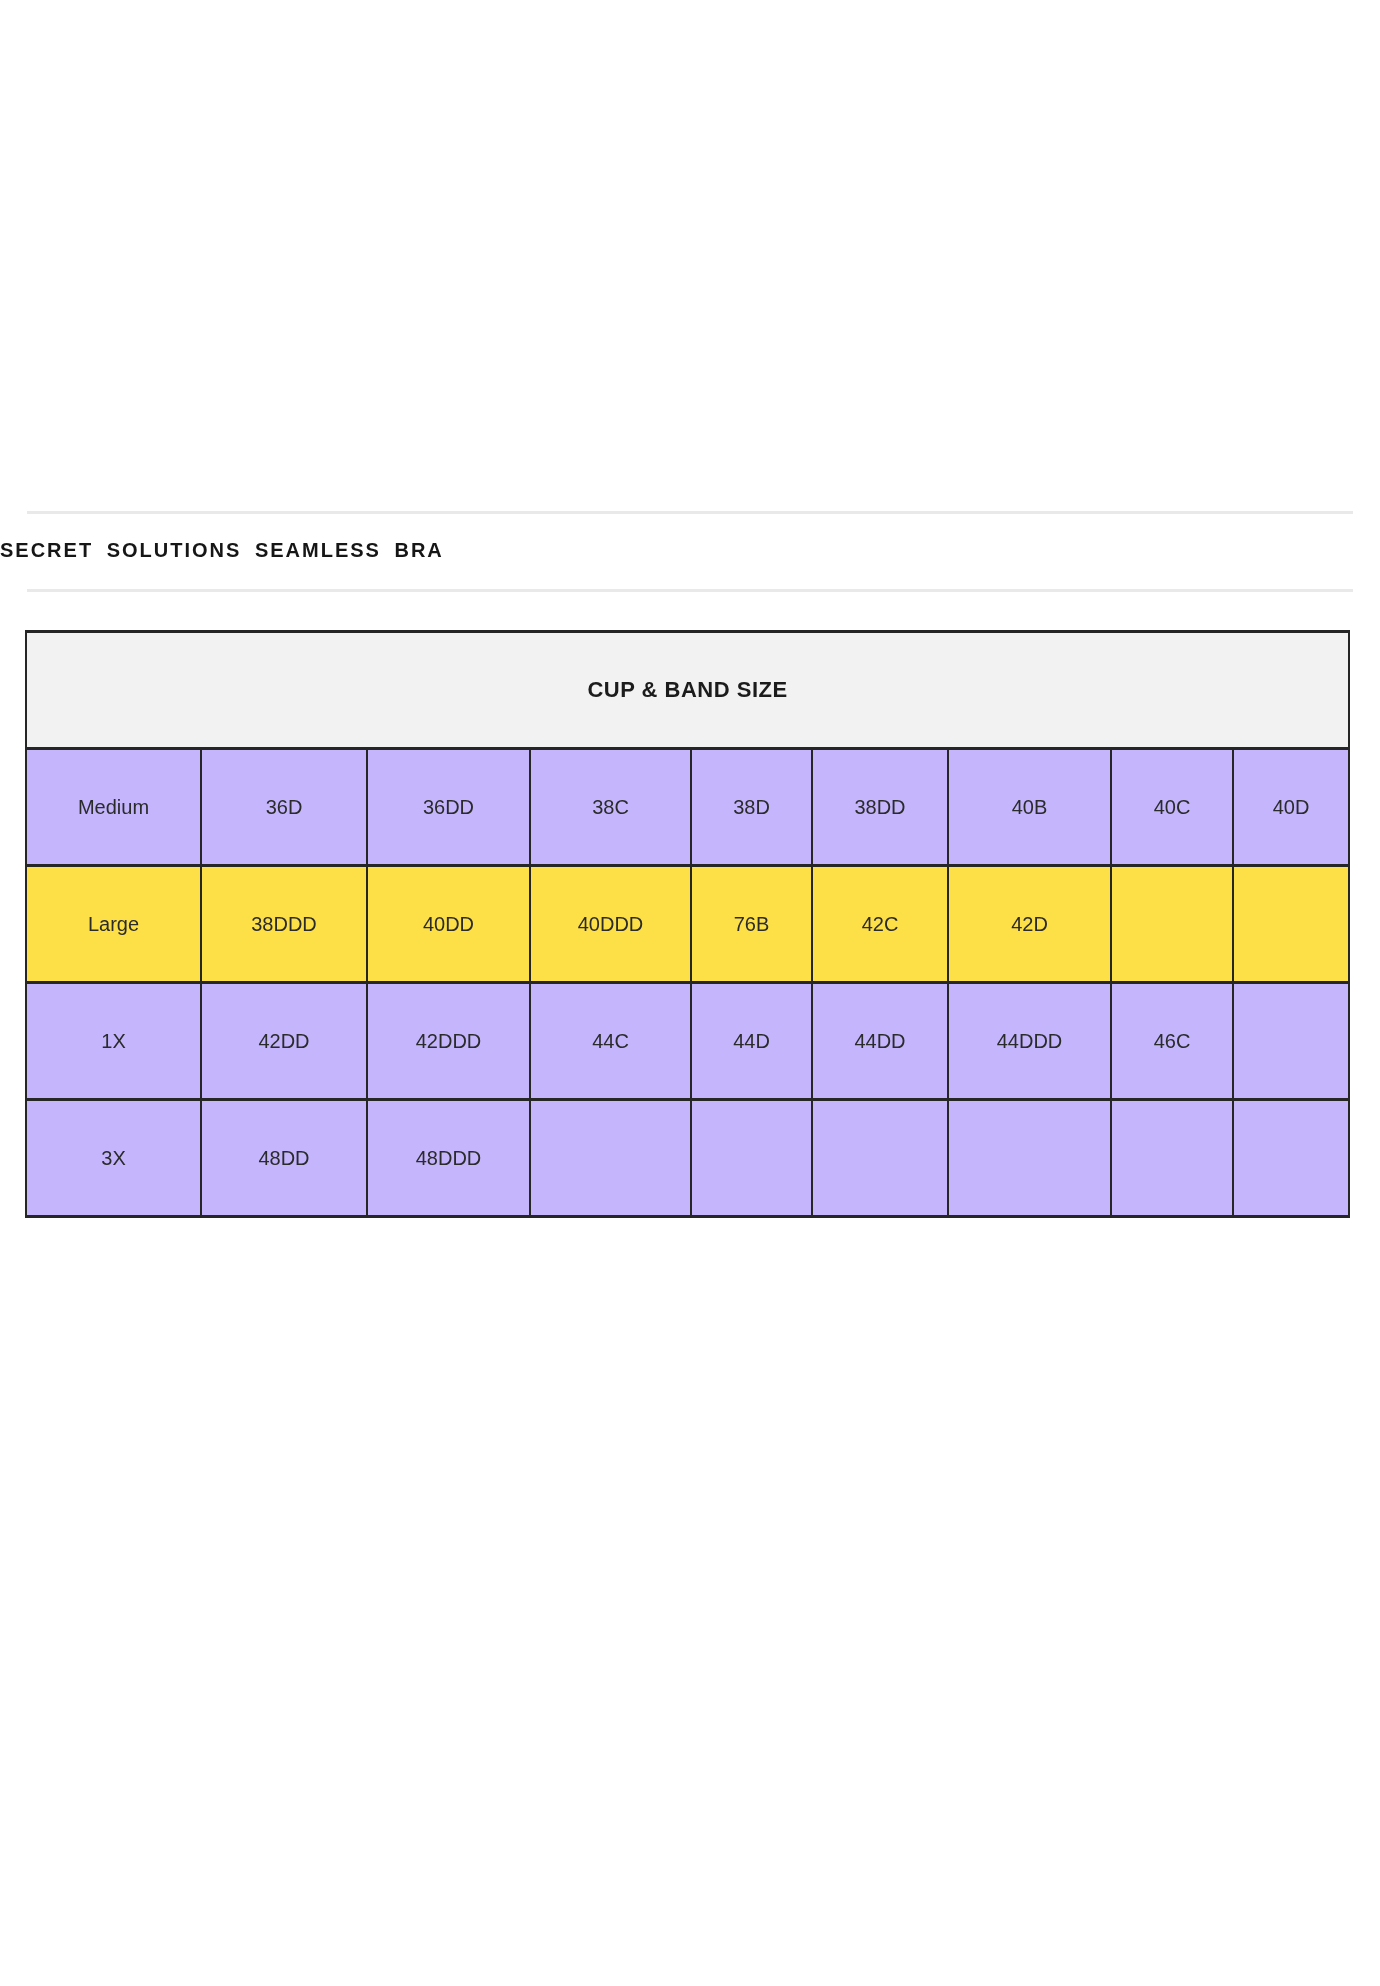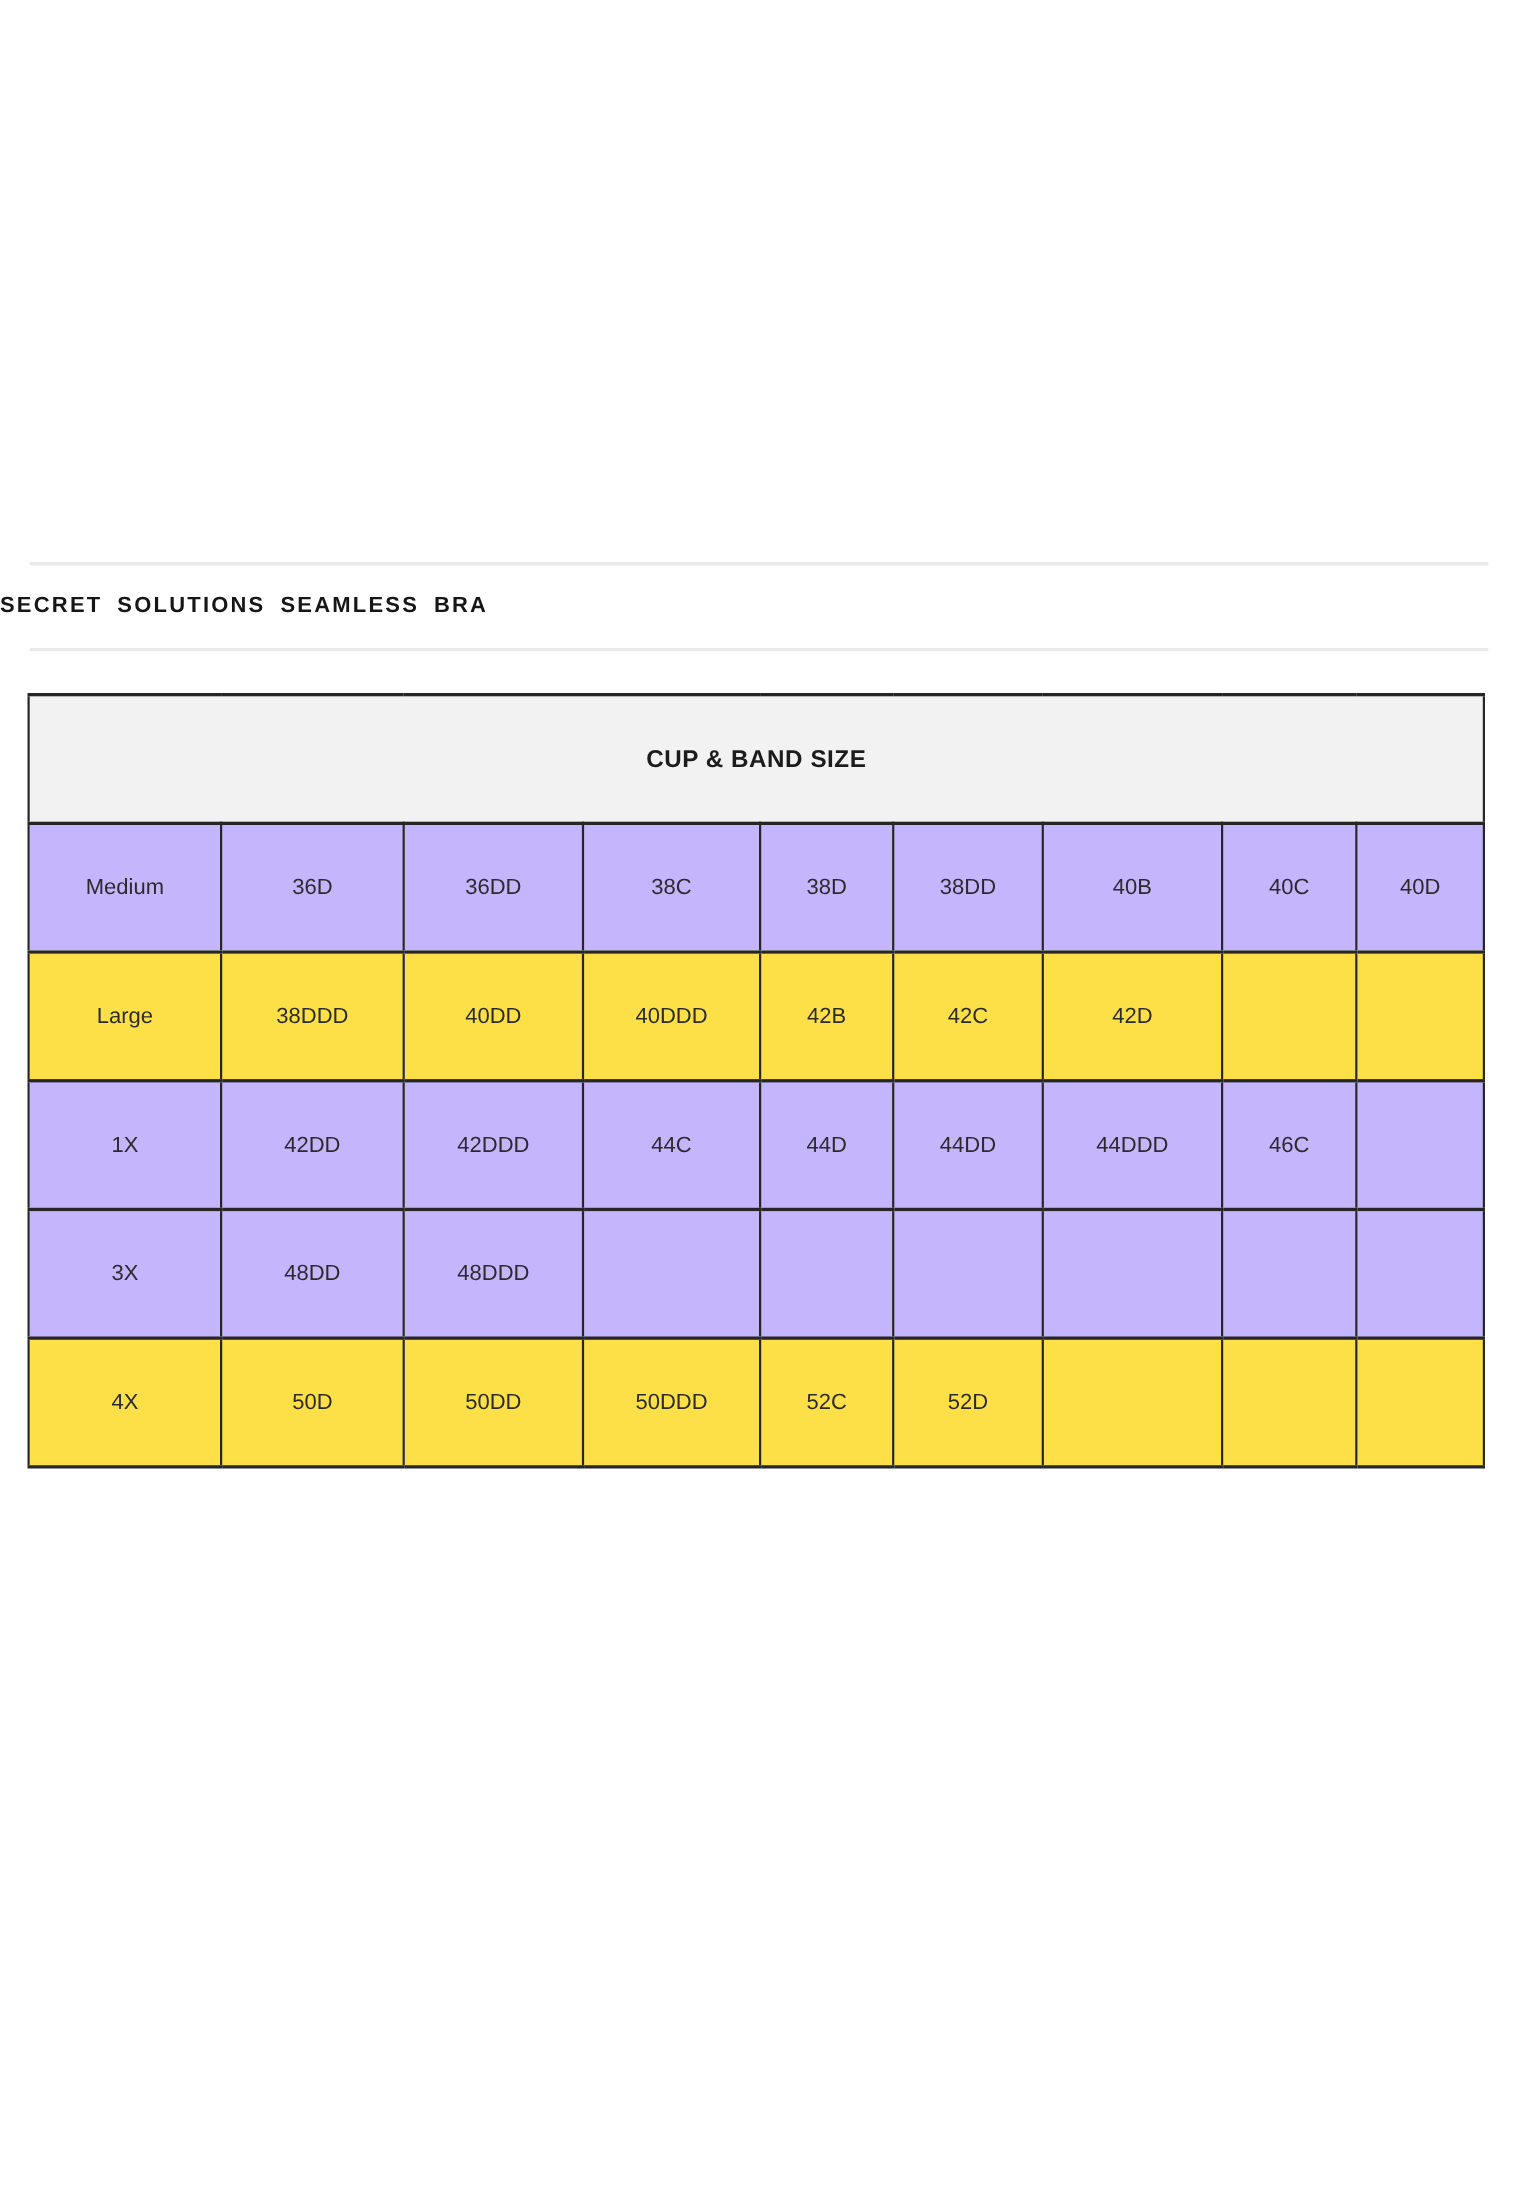--- a/index.html
+++ b/index.html
@@ -111,21 +111,21 @@
         <td>38DD</td>
         <td>40B</td>
         <td>40C</td>
         <td>40D</td>
       </tr>
       <tr class="stripe">
         <td>Large</td>
         <td>38DDD</td>
         <td>40DD</td>
         <td>40DDD</td>
-        <td>42B</td>
+        <td>76B</td>
         <td>42C</td>
         <td>42D</td>
         <td></td>
         <td></td>
       </tr>
       <tr>
         <td>1X</td>
         <td>42DD</td>
         <td>42DDD</td>
         <td>44C</td>
@@ -139,27 +139,16 @@
         <td>3X</td>
         <td>48DD</td>
         <td>48DDD</td>
         <td></td>
         <td></td>
         <td></td>
         <td></td>
         <td></td>
         <td></td>
       </tr>
-      <tr class="stripe">
-        <td>4X</td>
-        <td>50D</td>
-        <td>50DD</td>
-        <td>50DDD</td>
-        <td>52C</td>
-        <td>52D</td>
-        <td></td>
-        <td></td>
-        <td></td>
-      </tr>
     </tbody>
   </table>
 
 </div>
 
 </body></html>

